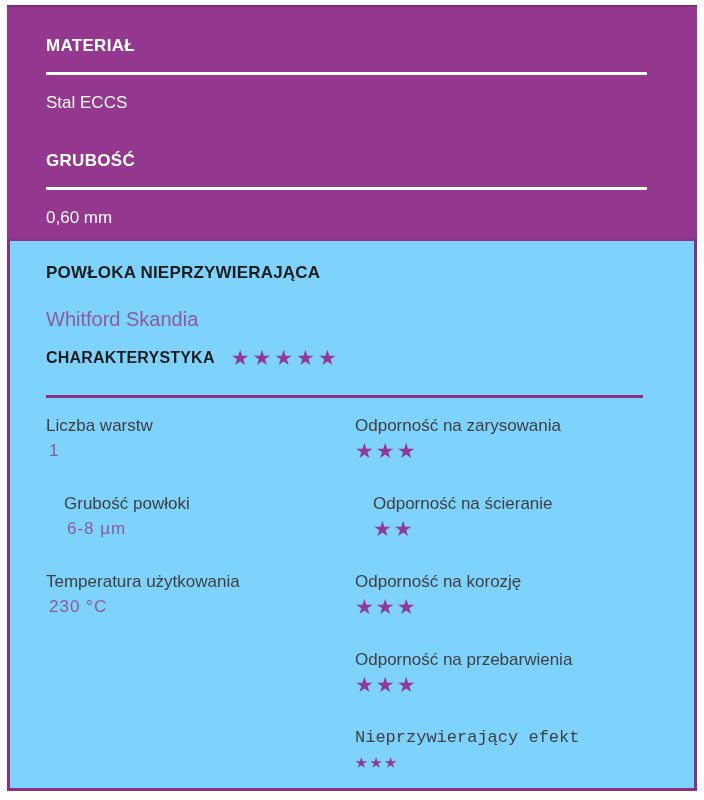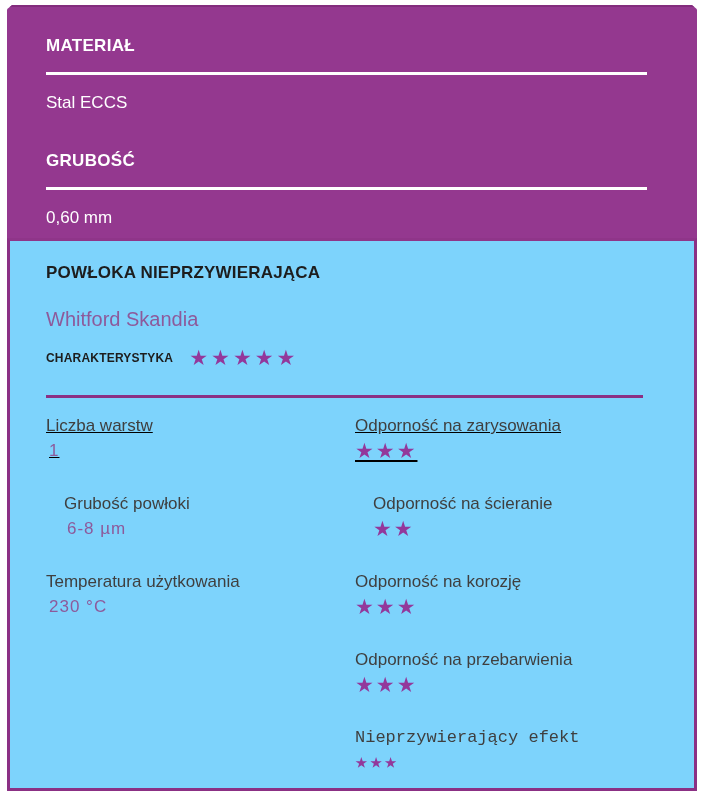--- a/index.html
+++ b/index.html
@@ -7,21 +7,20 @@
     padding: 0;
     background: #ffffff;
     font-family: "Liberation Sans", "DejaVu Sans", sans-serif;
   }
   .page {
     width: 704px;
     height: 800px;
     box-sizing: border-box;
     background: #ffffff;
     overflow: hidden;
-    border-radius: 28px;
   }
   .card {
     margin: 5px 7px 0 7px;
     width: 690px;
   }
 
   
   .header-block {
     background: #94388f;
     border-top: 2px solid #832c7d;
@@ -74,21 +73,21 @@
   }
   .char-row {
     margin-top: 18px;
     display: flex;
     align-items: center;
     gap: 16px;
   }
   .char-label {
     color: #1d1d1d;
     font-weight: bold;
-    font-size: 12px;
+    font-size: 16px;
     line-height: 22px;
     letter-spacing: 0.2px;
   }
   .stars {
     color: #93389b;
     font-size: 21px;
     line-height: 22px;
     letter-spacing: 3px;
     white-space: nowrap;
   }
@@ -101,21 +100,21 @@
 
   
   .specs-grid {
     margin-top: 17px;
     display: grid;
     grid-template-columns: 309px 1fr;
     grid-template-rows: repeat(4, 78px) auto;
   }
   .spec-item { grid-column: 1; }
   .rating-item { grid-column: 2; }
-  .row-1 { grid-row: 1; text-decoration: underline; }
+  .row-1 { grid-row: 1; }
   .row-2 { grid-row: 2; margin-left: 18px; }
   .row-3 { grid-row: 3; }
   .row-4 { grid-row: 4; }
   .row-5 { grid-row: 5; font-family: Liberation Mono, monospace; }
   .spec-label {
     color: #3f3f3f;
     font-size: 17px;
     line-height: 21px;
   }
   .spec-value {

